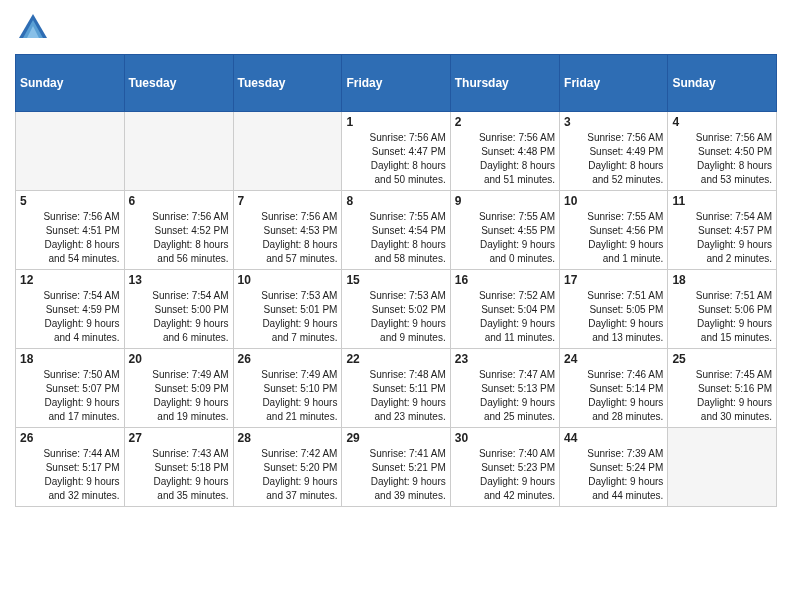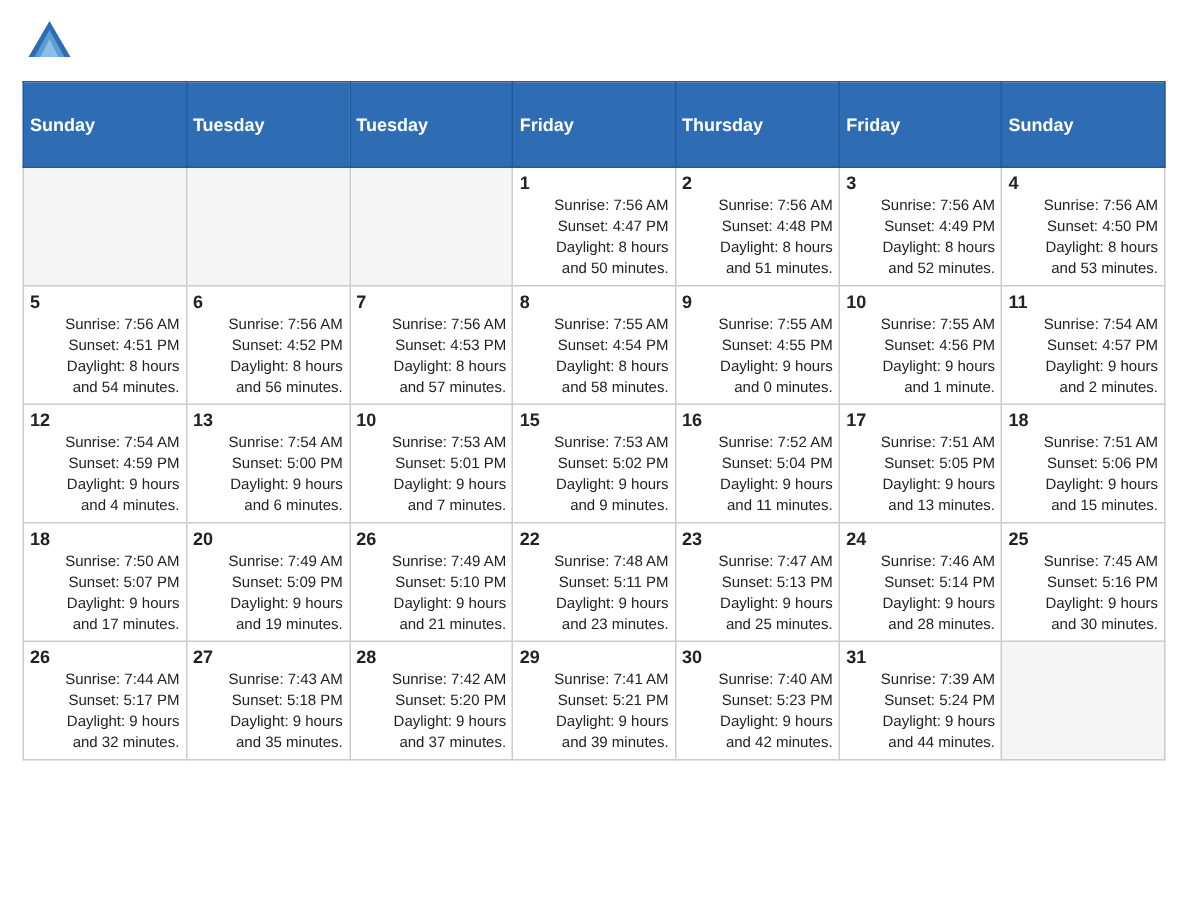--- a/index.html
+++ b/index.html
@@ -266,20 +266,20 @@
           </td>
           <td>
             <span class="day-number">29</span>
             <div class="day-info">Sunrise: 7:41 AM<br>Sunset: 5:21 PM<br>Daylight: 9 hours<br>and 39 minutes.</div>
           </td>
           <td>
             <span class="day-number">30</span>
             <div class="day-info">Sunrise: 7:40 AM<br>Sunset: 5:23 PM<br>Daylight: 9 hours<br>and 42 minutes.</div>
           </td>
           <td>
-            <span class="day-number">31</span>
+            <span class="day-number">44</span>
             <div class="day-info">Sunrise: 7:39 AM<br>Sunset: 5:24 PM<br>Daylight: 9 hours<br>and 44 minutes.</div>
           </td>
           <td class="empty"></td>
         </tr>
       </tbody>
   </table>
 </div>
 
 </body></html>

